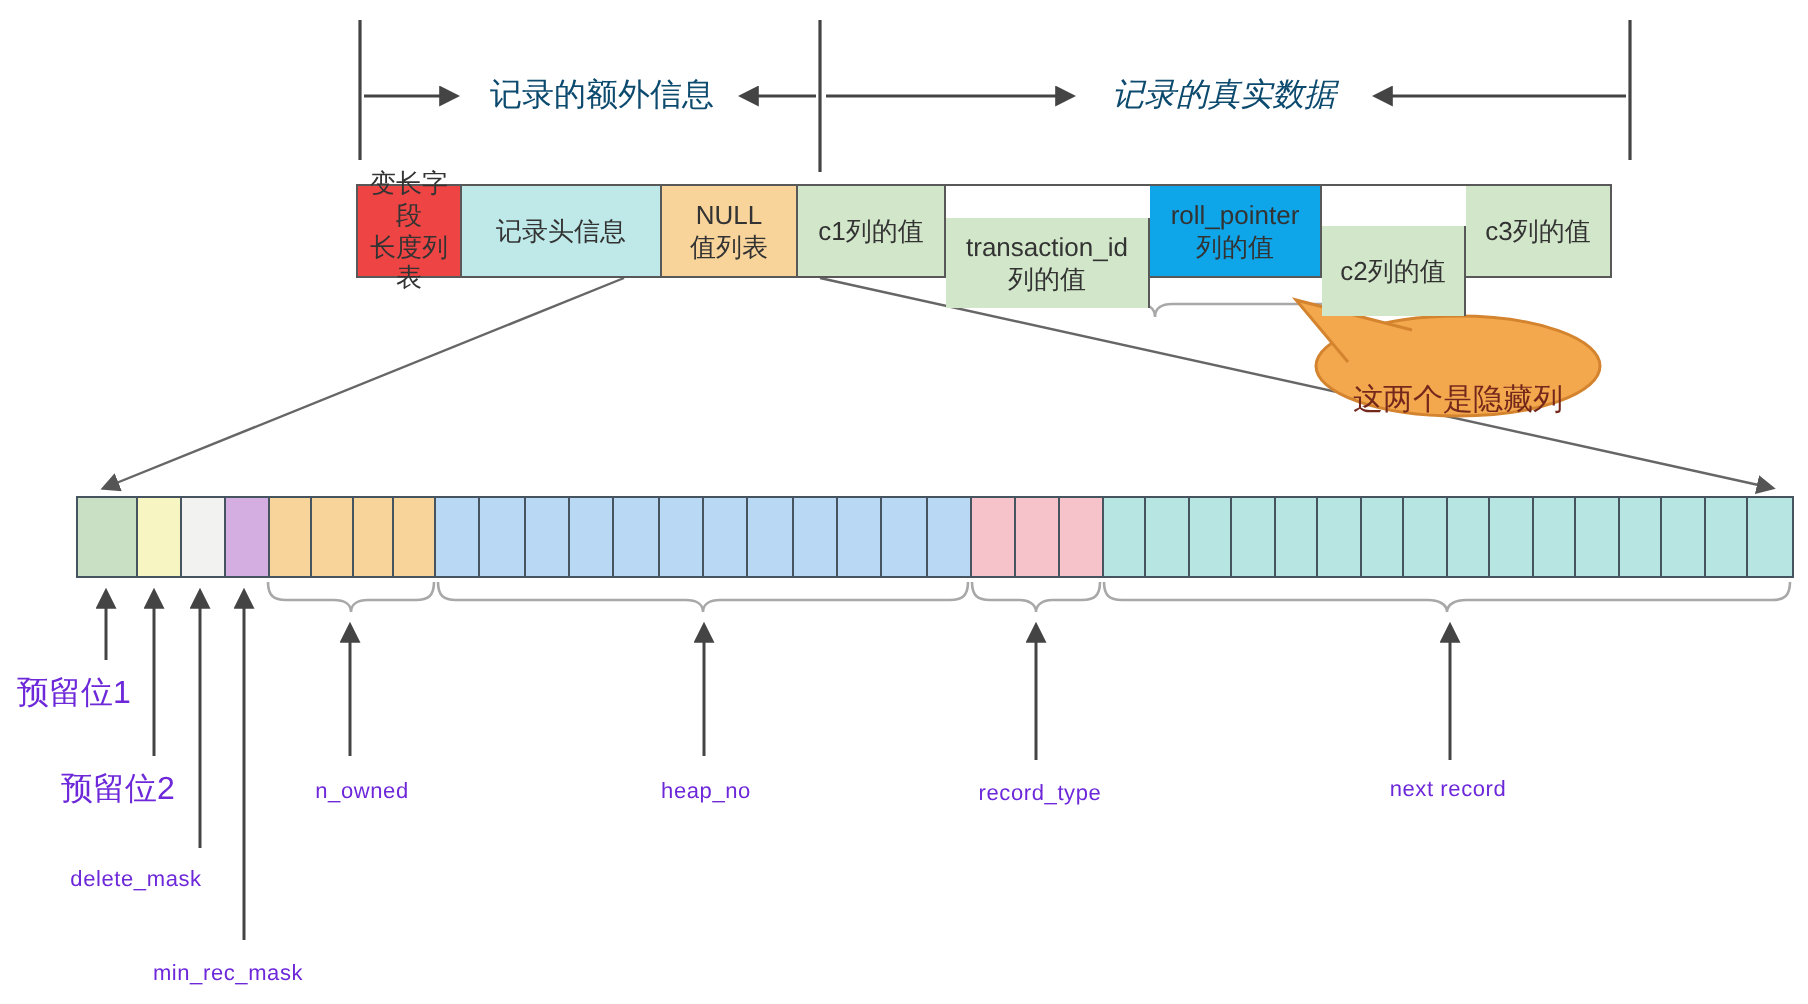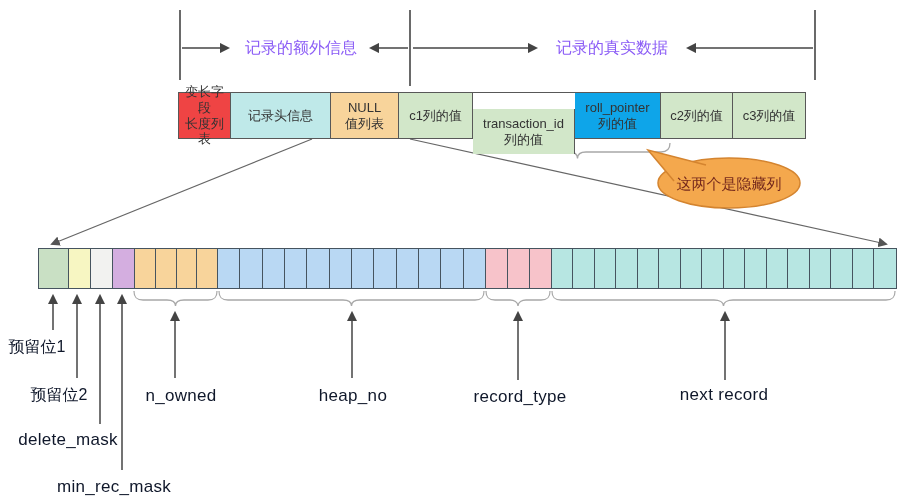--- a/index.html
+++ b/index.html
@@ -24,24 +24,24 @@
     position:absolute;left:38px;top:248px;display:flex;
     border:1.5px solid #46545f;box-sizing:border-box;height:41px;background:#fff;
   }
   .bcell{
     box-sizing:border-box;border-right:1.4px solid #46545f;height:100%;flex:0 0 auto;
   }
   .bcell:last-child{border-right:none;}
   
   .dlabel{
     position:absolute;transform:translate(-50%,-50%);white-space:nowrap;
-    font-size:16px;color:#0f172a;
+    font-size:16px;color:#6d28d9;
   }
-  .en{font-size:17px;letter-spacing:0.3px;}
-  .bracket-label{font-size:16px;color:#8b5cf6;}
+  .en{font-size:11px;letter-spacing:0.3px;}
+  .bracket-label{font-size:16px;color:#0c4a6e;}
   #bubble-text{font-size:15px;color:#74281c;}
 </style>
 </head>
 <body>
 
 <svg id="overlay">
   <defs>
     <marker id="ahd" viewBox="0 0 10 10" refX="8" refY="5" markerWidth="7" markerHeight="7" orient="auto">
       <path d="M0,0 L10,5 L0,10 Z" fill="#444"></path>
     </marker>
@@ -80,38 +80,38 @@
   <line x1="100" y1="424" x2="100" y2="296" stroke="#444" stroke-width="1.5" marker-end="url(#ahd)"></line>
   <line x1="122" y1="470" x2="122" y2="296" stroke="#444" stroke-width="1.5" marker-end="url(#ahd)"></line>
 
   <line x1="175" y1="378" x2="175" y2="313" stroke="#444" stroke-width="1.5" marker-end="url(#ahd)"></line>
   <line x1="352" y1="378" x2="352" y2="313" stroke="#444" stroke-width="1.5" marker-end="url(#ahd)"></line>
   <line x1="518" y1="380" x2="518" y2="313" stroke="#444" stroke-width="1.5" marker-end="url(#ahd)"></line>
   <line x1="725" y1="380" x2="725" y2="313" stroke="#444" stroke-width="1.5" marker-end="url(#ahd)"></line>
 </svg>
 
 <div class="dlabel bracket-label" style="left:301px;top:48px;">记录的额外信息</div>
-<div class="dlabel bracket-label" style="left:612px;top:48px;">记录的真实数据</div>
+<div class="dlabel bracket-label" style="left:612px;top:48px;font-style:italic;">记录的真实数据</div>
 
 <div id="record-row">
     <div class="rbox" style="width: 52px; background: #ef4444; text-align: center;">变长字段
 长度列表</div>
     <div class="rbox" style="width: 100px; background: rgb(191, 233, 233);">记录头信息</div>
     <div class="rbox" style="width: 68px; background: rgb(248, 212, 155);">NULL
 值列表</div>
     <div class="rbox" style="width: 74px; background: rgb(210, 231, 201);">c1列的值</div>
     <div class="rbox" style="width: 102px; background: rgb(210, 231, 201); margin-top: 16px;">transaction_id
 列的值</div>
     <div class="rbox" style="width: 86px; background: #0ea5e9;">roll_pointer
 列的值</div>
-    <div class="rbox" style="width: 72px; background: rgb(210, 231, 201);">c2列的值</div>
+    <div class="rbox" style="width: 72px; background: rgb(210, 231, 201); margin-top: 20px;">c2列的值</div>
     <div class="rbox" style="width: 72px; background: rgb(210, 231, 201); text-align: right;">c3列的值</div>
   </div>
 
-<div class="dlabel" id="bubble-text" style="left:729px;top:184px;">这两个是隐藏列</div>
+<div class="dlabel" id="bubble-text" style="left:729px;top:200px;">这两个是隐藏列</div>
 
 <div id="bit-bar">
     <div class="bcell" style="width: 30px; background: rgb(201, 224, 196);"></div>
     <div class="bcell" style="width: 22px; background: rgb(247, 246, 194);"></div>
     <div class="bcell" style="width: 22px; background: rgb(242, 242, 240);"></div>
     <div class="bcell" style="width: 22px; background: rgb(212, 174, 224);"></div>
     <div class="bcell" style="width: 20.75px; background: rgb(248, 212, 155);"></div>
     <div class="bcell" style="width: 20.75px; background: rgb(248, 212, 155);"></div>
     <div class="bcell" style="width: 20.75px; background: rgb(248, 212, 155);"></div>
     <div class="bcell" style="width: 20.75px; background: rgb(248, 212, 155);"></div>

